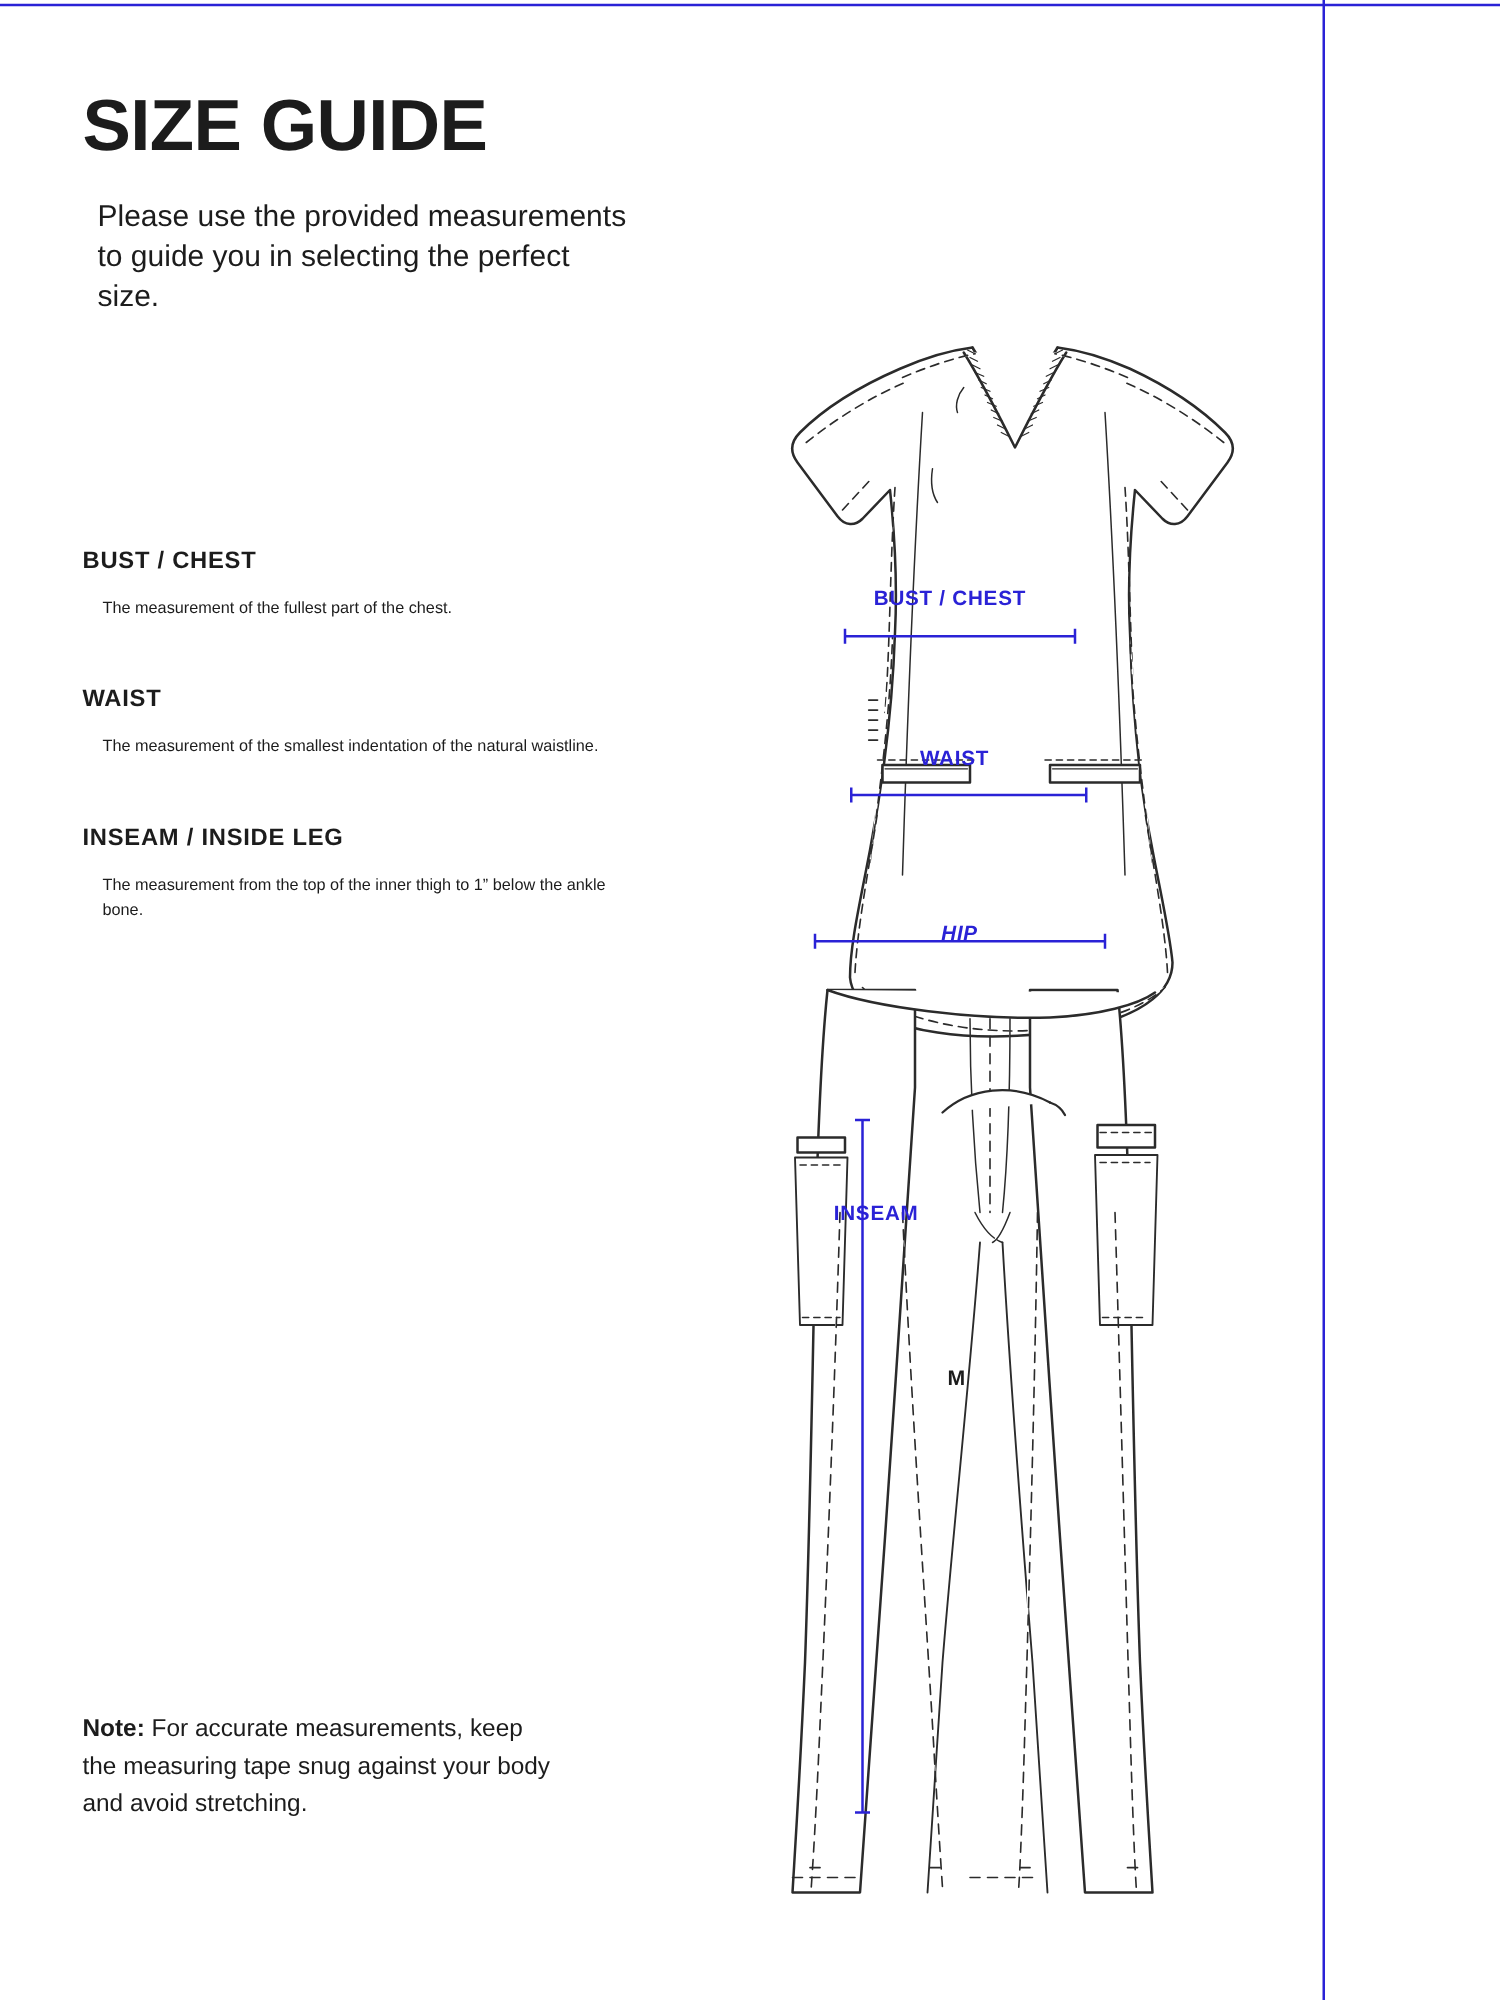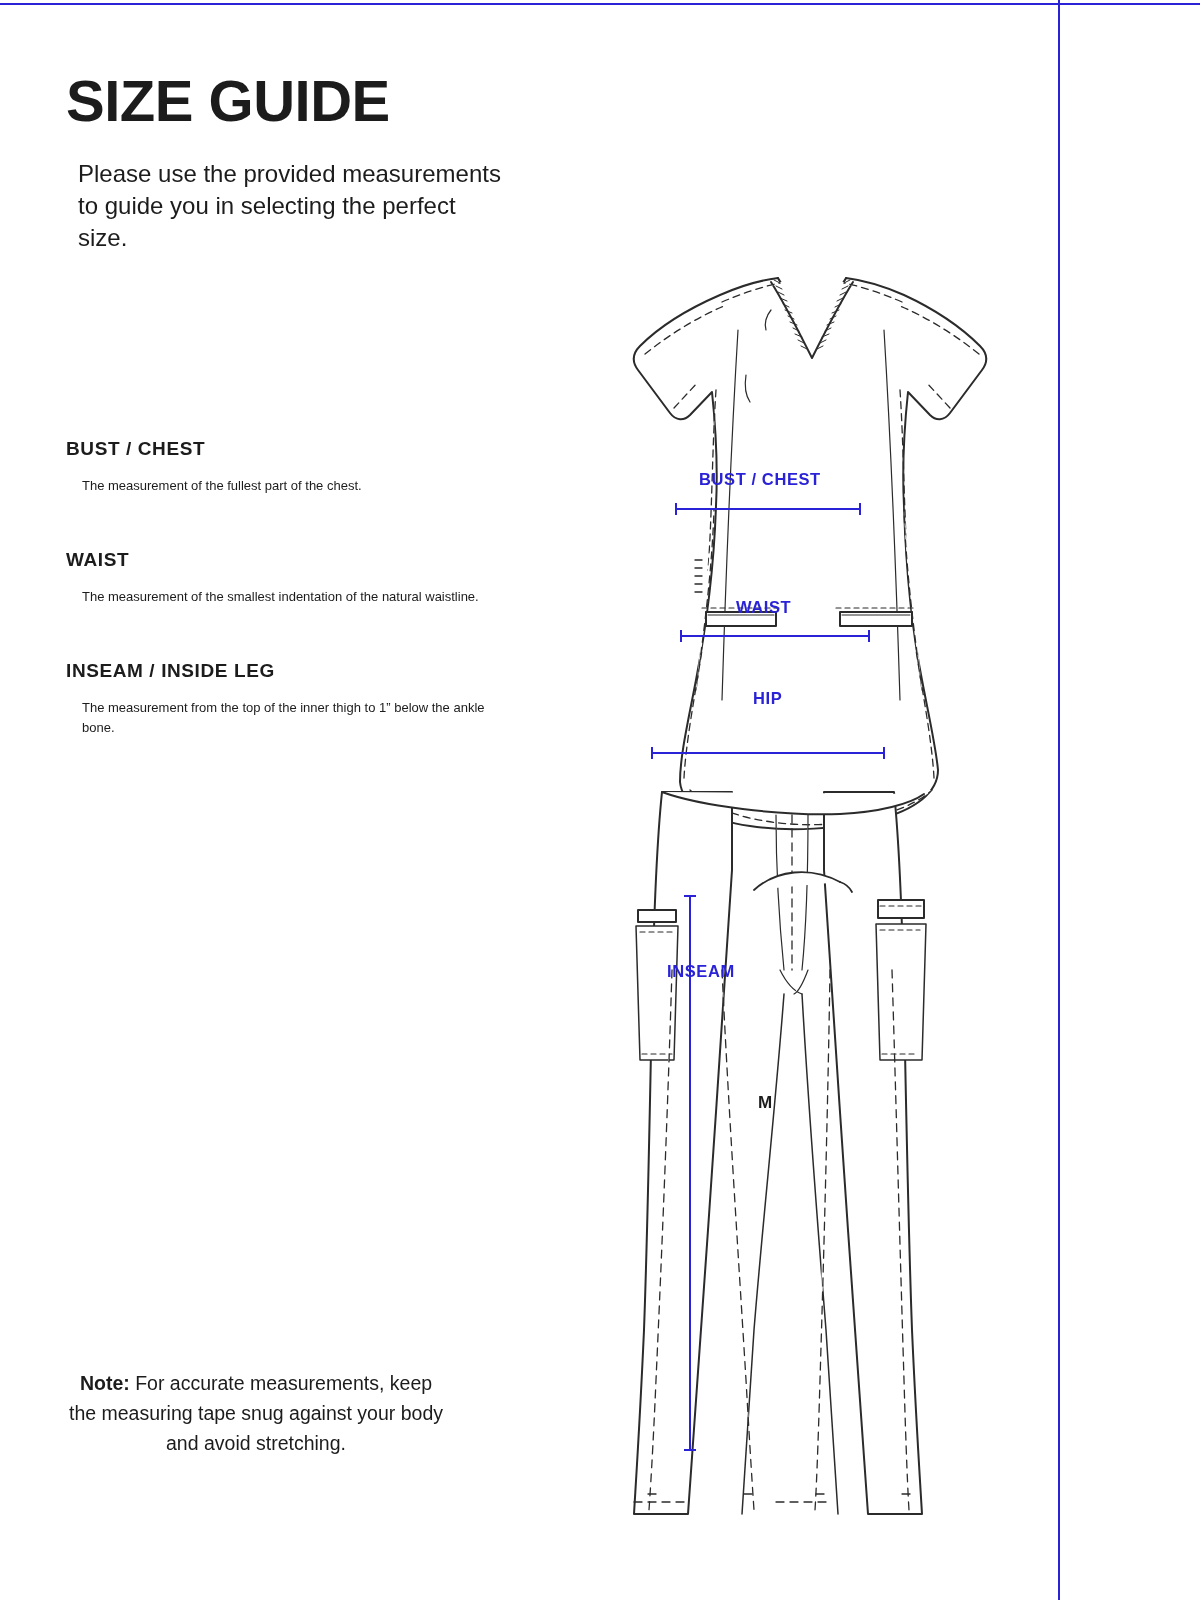--- a/index.html
+++ b/index.html
@@ -75,21 +75,20 @@
     color: #1c1c1c;
   }
   .note {
     position: absolute;
     left: 66px;
     top: 1368px;
     width: 380px;
     font-size: 19.5px;
     line-height: 1.55;
     color: #1c1c1c;
-    text-align: center;
   }
   .note b { font-weight: bold; }
 
   
   .illo {
     position: absolute;
     left: 540px;
     top: 270px;
     width: 470px;
     height: 1270px;
@@ -320,18 +319,18 @@
         <path d="M141 360 L 141 372 M141 366 L 329 366 M329 360 L 329 372"></path>
 
         <path d="M112 477 L 112 489 M112 483 L 344 483 M344 477 L 344 489"></path>
 
         <path d="M144 626 L 156 626 M150 626 L 150 1180 M144 1180 L 156 1180"></path>
       </g>
     </svg>
 
     <span class="meas-label" style="left:159px; top:200px;">BUST / CHEST</span>
     <span class="meas-label" style="left:196px; top:328px;">WAIST</span>
-    <span class="meas-label" style="left:213px; top:419px;">HIP</span>
+    <span class="meas-label" style="left:213px; top:468px;font-style:italic;">HIP</span>
     <span class="meas-label" style="left:127px; top:692px;">INSEAM</span>
     <span class="size-letter" style="left:218px; top:823px;">M</span>
   </div>
 
 </div>
 
 </body></html>

